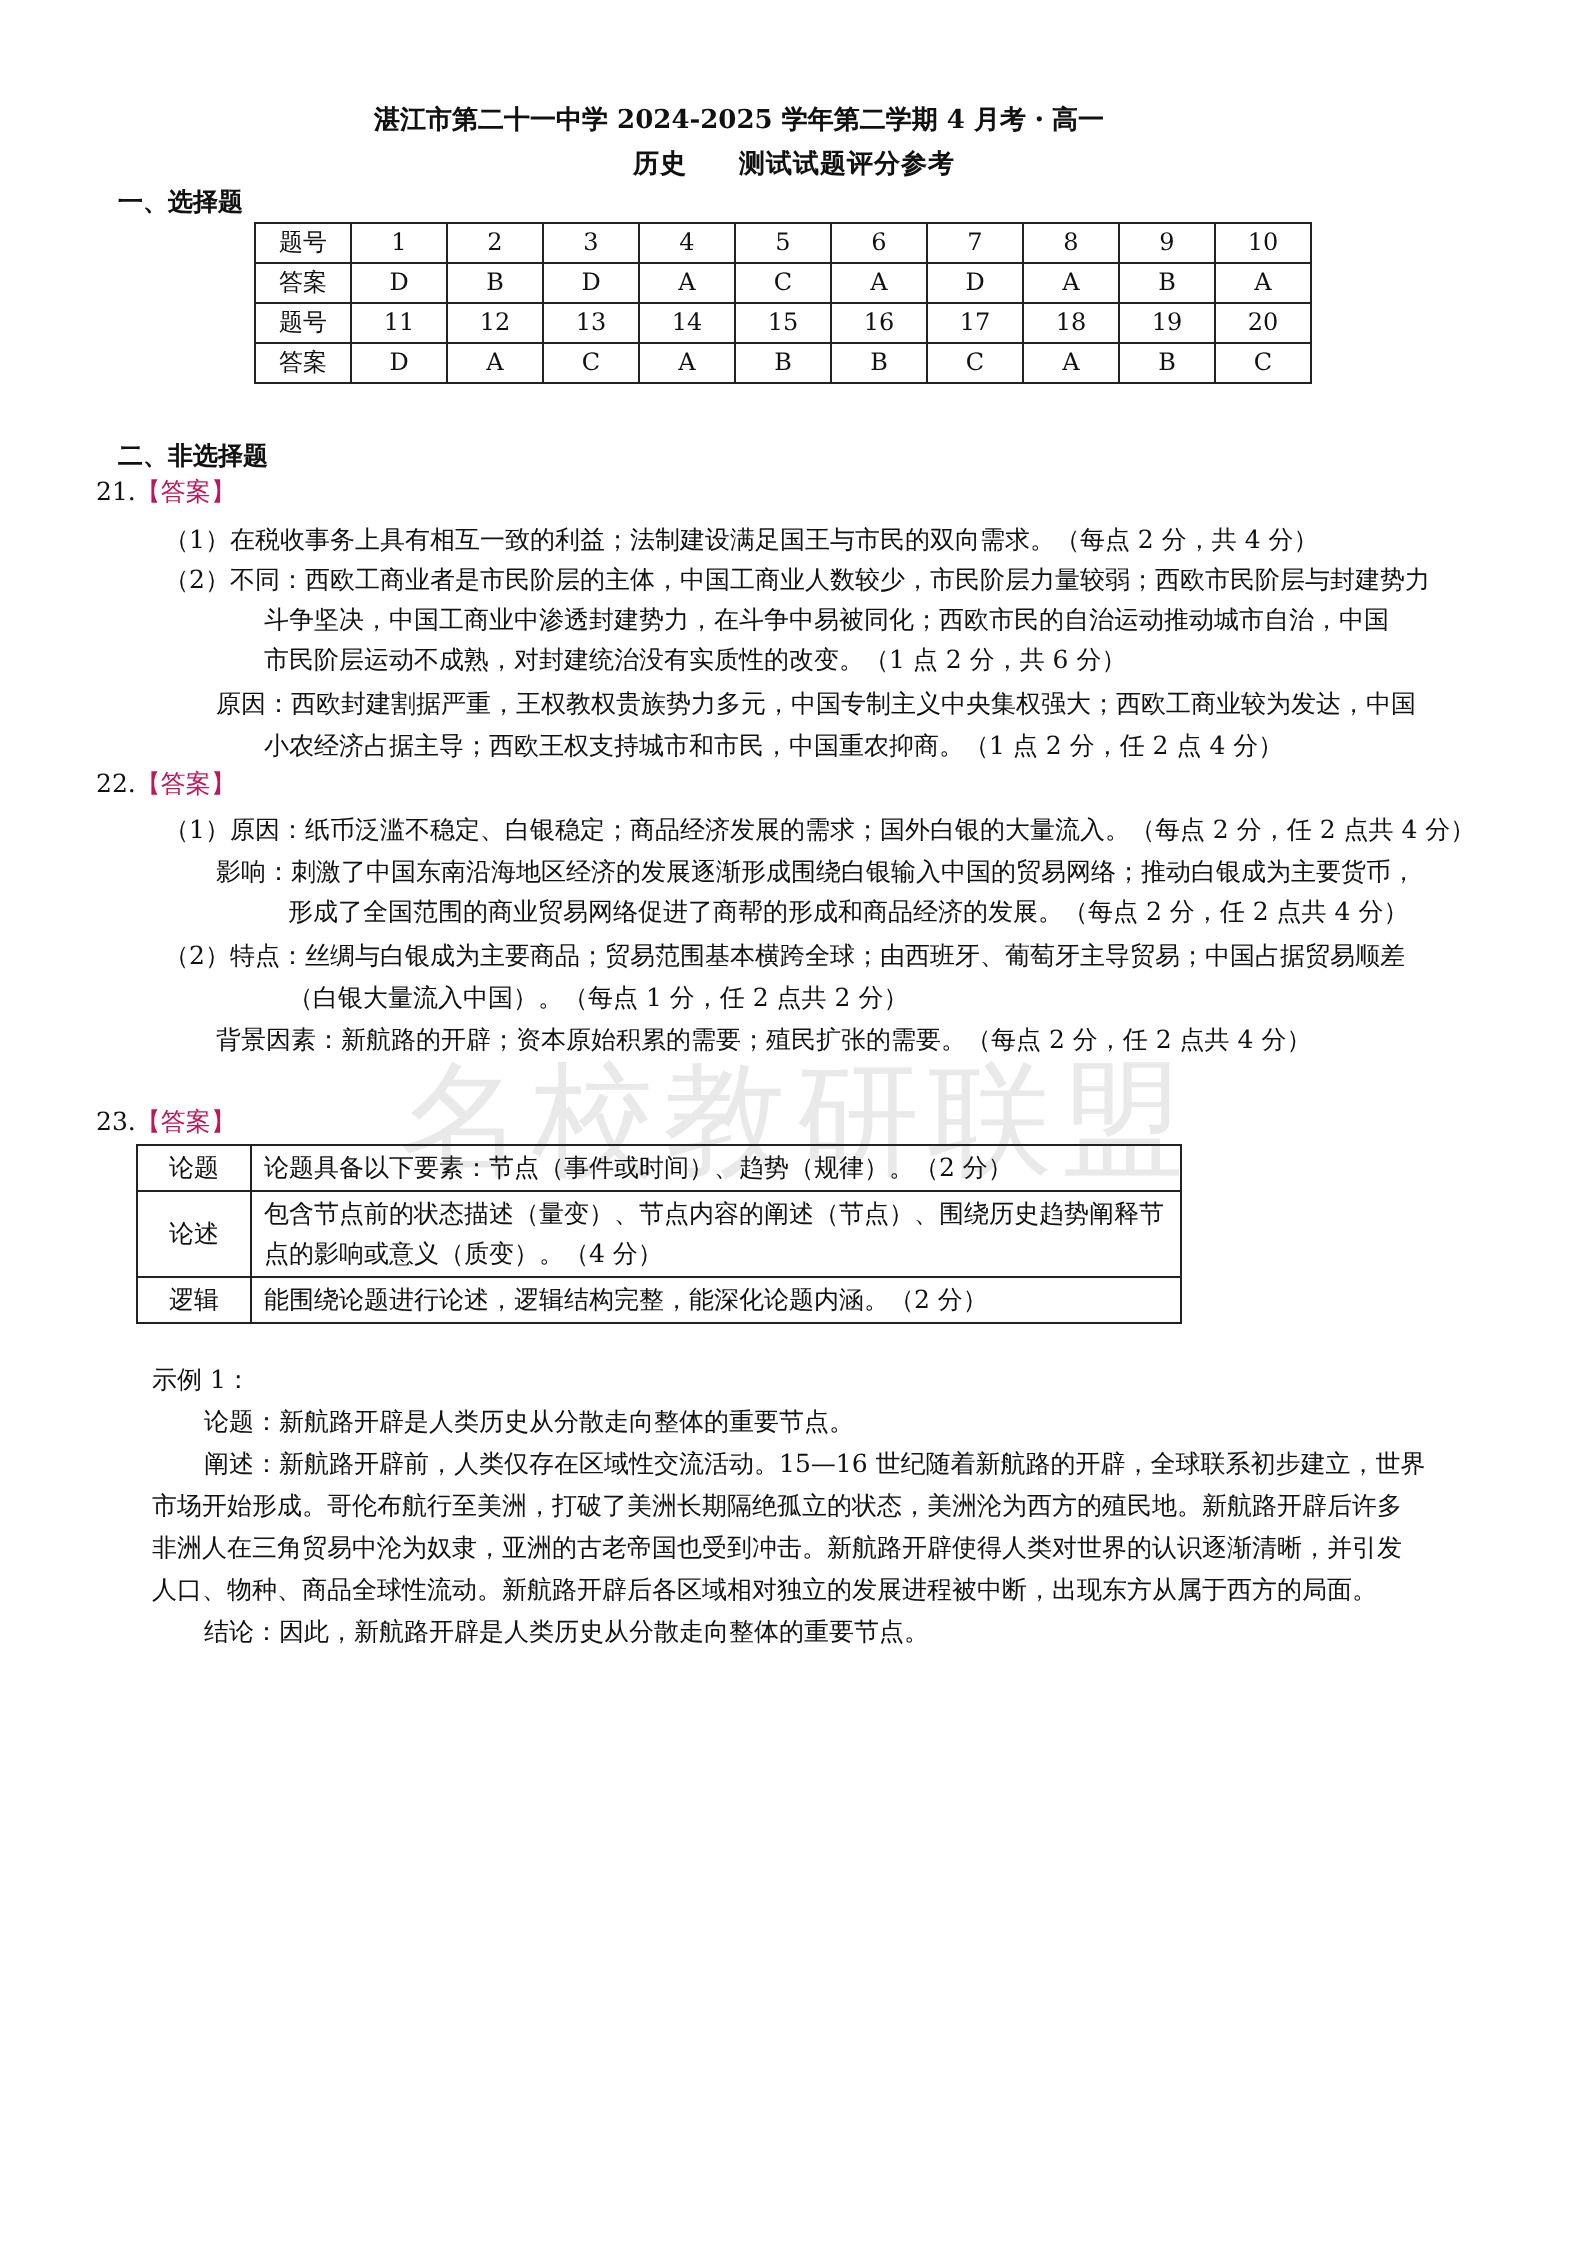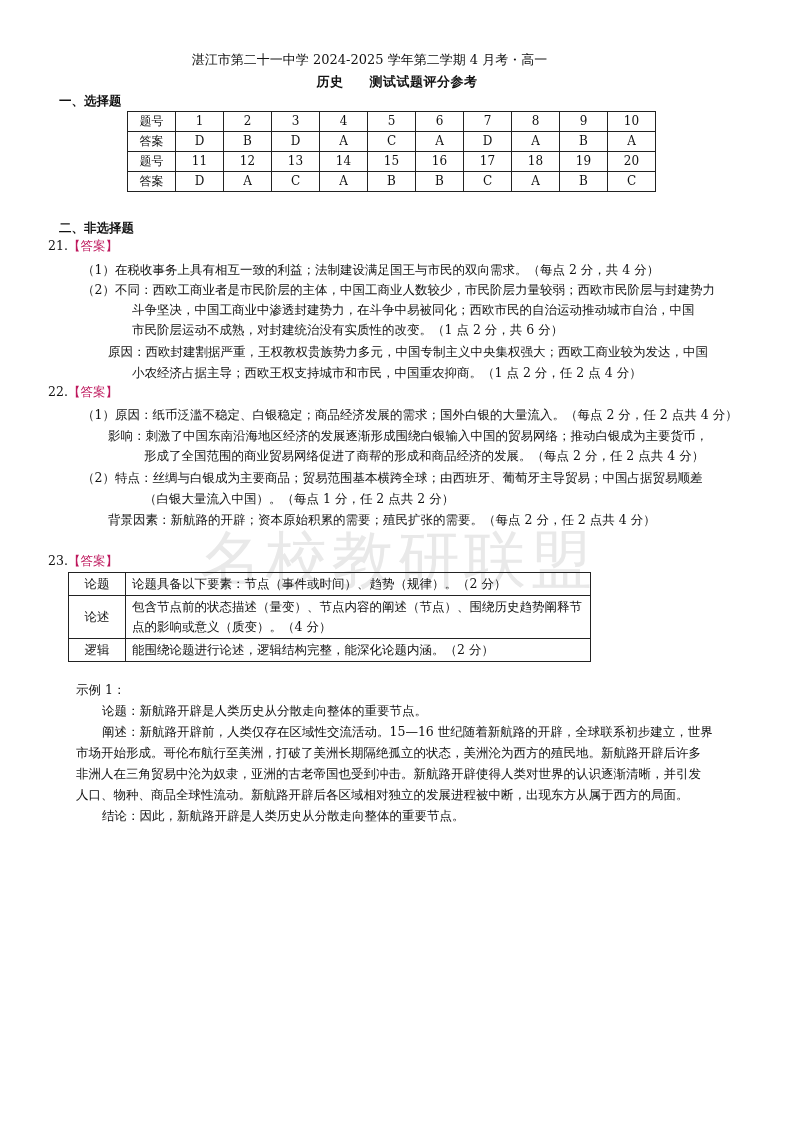--- a/index.html
+++ b/index.html
@@ -1,19 +1,19 @@
 <!DOCTYPE html>
 <html><head>
 <meta charset="utf-8">
 <style>
   html, body { margin:0; padding:0; background:#ffffff; }
   body { width:794px; height:1123px; position:relative; overflow:hidden;
          font-family: "DejaVu Serif", "Liberation Serif", serif; color:#111; font-size:12.5px; }
   .abs { position:absolute; }
-  .title1 { top:51px; left:0; width:739px; text-align:center; font-weight:normal; font-size:13px; }
+  .title1 { top:51px; left:0; width:739px; text-align:center; font-weight:bold; font-size:13px; }
   .title2 { top:73px; left:0; width:794px; text-align:center; font-weight:bold; font-size:13px; letter-spacing:0.5px; }
   .title2 .gap { display:inline-block; width:26px; }
   .sec { font-weight:bold; font-size:12.5px; left:59px; }
   table.mc { position:absolute; left:127px; top:111px; border-collapse:collapse; }
   table.mc td { border:1px solid #222; height:19px; padding:0; text-align:center; font-size:12px; line-height:19px; }
   table.mc td.h { width:47px; }
   table.mc td.c { width:47px; }
   table.mc { border:1.5px solid #222; }
   .qnum { left:48px; font-size:12.5px; }
   .red { color:#be185d; }

